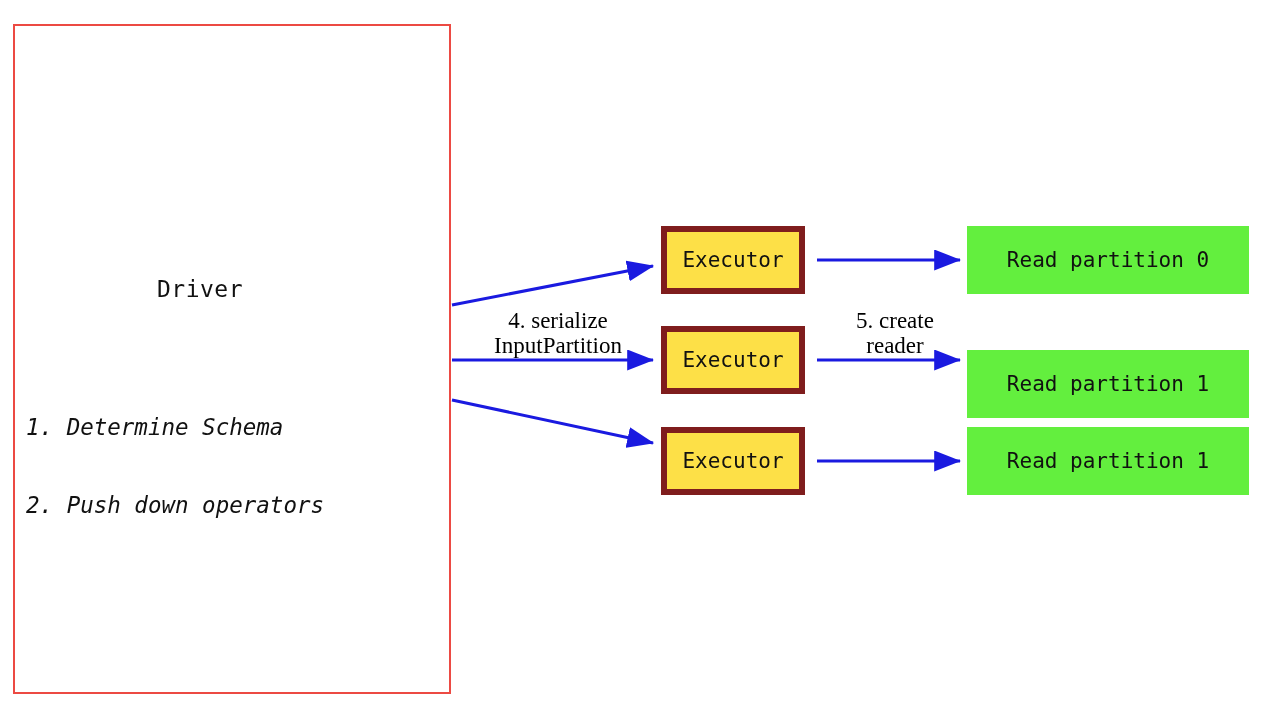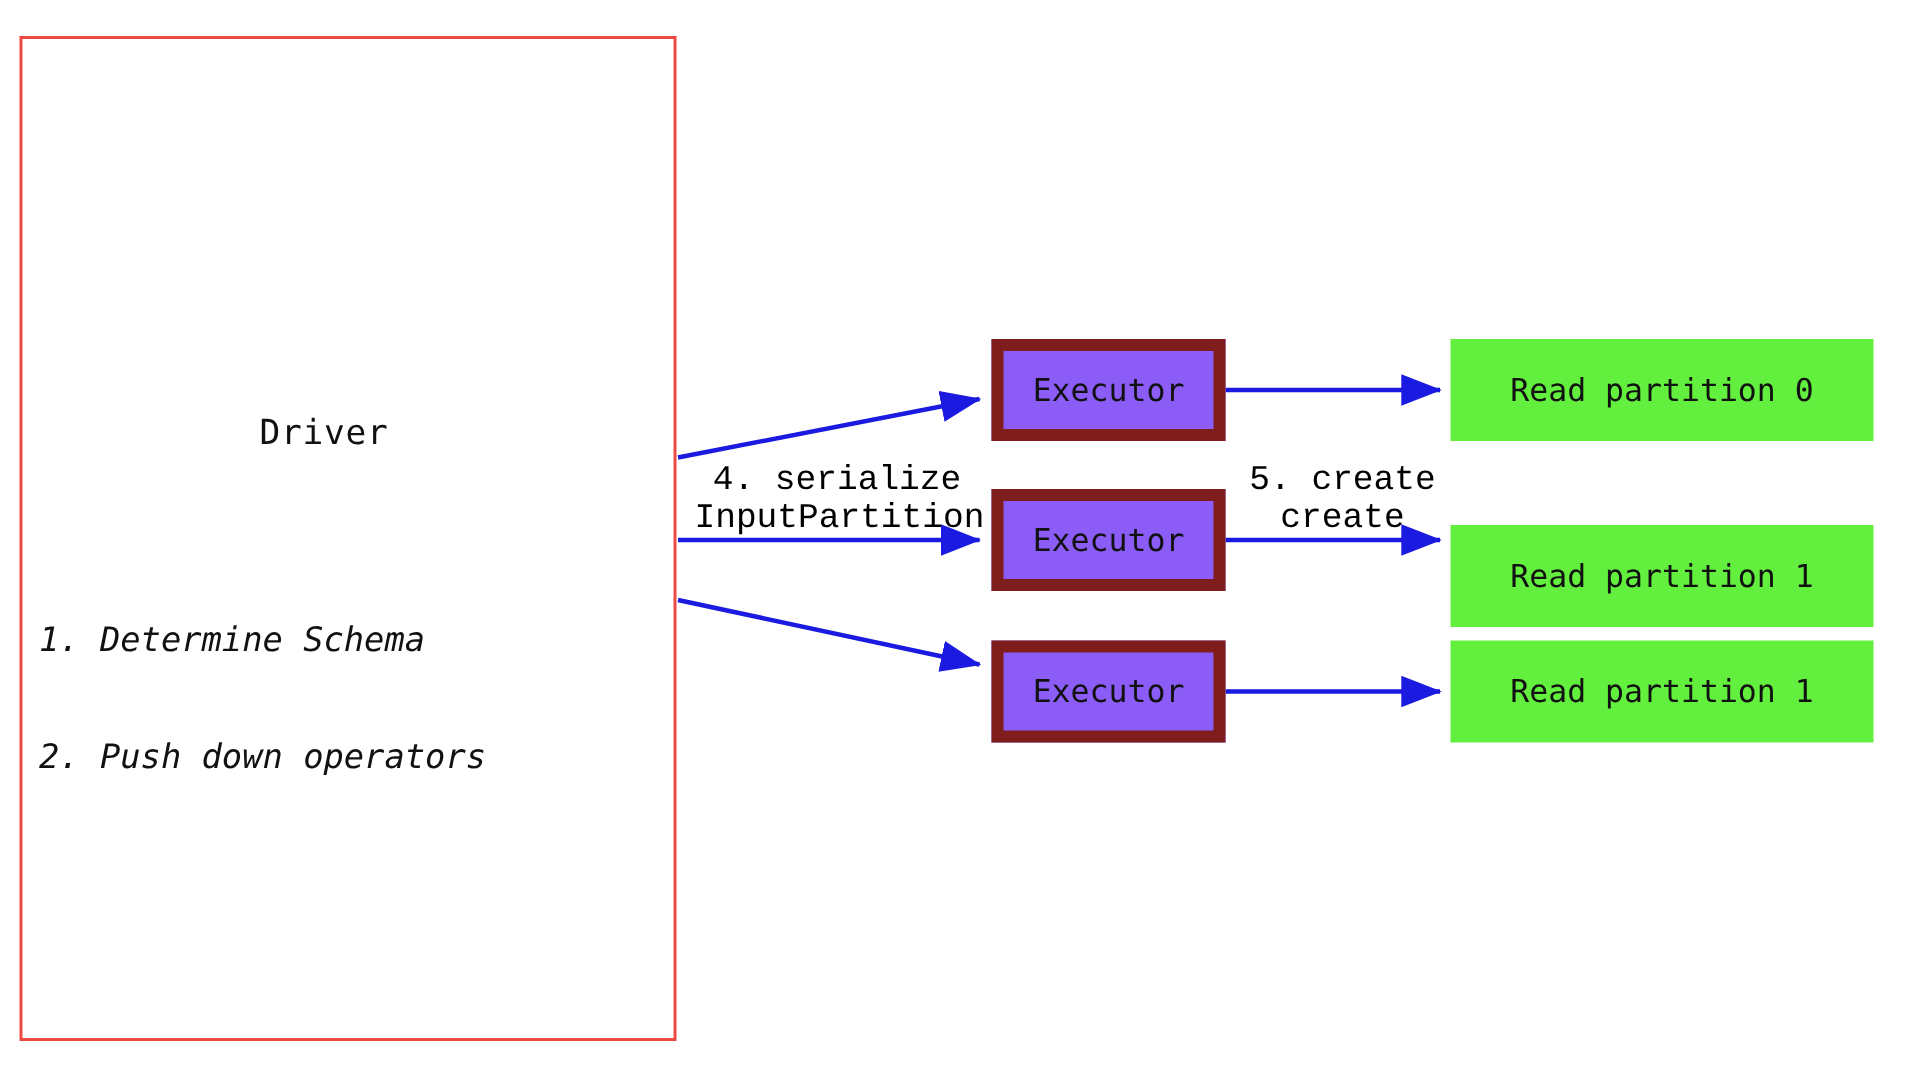--- a/index.html
+++ b/index.html
@@ -37,45 +37,44 @@
     position: absolute;
     left: 13px;
     top: 276px;
     width: 374px;
     text-align: center;
     font-family: "DejaVu Sans Mono", "Liberation Mono", monospace;
     font-size: 23px;
     color: #111111;
     letter-spacing: 0.5px;
     white-space: pre;
-    padding-left: 16px;
   }
   .driver-steps {
     position: absolute;
     left: 26px;
     top: 362px;
     font-family: "DejaVu Sans Mono", "Liberation Mono", monospace;
     font-size: 22.5px;
     line-height: 26px;
     color: #111111;
     white-space: pre;
     font-style: italic;
   }
   .driver-step {
     display: block;
     white-space: pre;
   }
   
   .executor-box {
     position: absolute;
     left: 661px;
-    width: 156px;
+    width: 144px;
     height: 68px;
-    border: 8px solid #7f1d1d;
-    background: #8b5cf6;
+    border: 6px solid #7f1d1d;
+    background: #fde047;
     box-sizing: border-box;
     display: flex;
     align-items: center;
     justify-content: center;
   }
   .executor-box .box-label {
     font-family: "DejaVu Sans Mono", "Liberation Mono", monospace;
     font-size: 21px;
     color: #111111;
     white-space: pre;
@@ -101,21 +100,21 @@
     color: #111111;
     white-space: pre;
   }
   .part-row-0 { top: 226px; }
   .part-row-1 { top: 326px; margin-top: 24px; }
   .part-row-2 { top: 427px; }
   
   .arrow-label {
     position: absolute;
     text-align: center;
-    font-family: Liberation Mono, monospace;
+    font-family: Liberation Serif, serif;
     font-size: 23px;
     line-height: 25px;
     color: #000000;
     background: transparent;
   }
   .label-serialize {
     left: 463px;
     top: 308px;
     width: 190px;
   }
@@ -177,16 +176,16 @@
   <div class="partition-box part-row-2">
     <span class="box-label">Read partition 1</span>
   </div>
 
   <div class="arrow-label label-serialize">
     <span class="label-line">4. serialize</span>
     <span class="label-line">InputPartition</span>
   </div>
   <div class="arrow-label label-create-reader">
     <span class="label-line">5. create</span>
-    <span class="label-line">create</span>
+    <span class="label-line">reader</span>
   </div>
 
 </div>
 
 </body></html>

